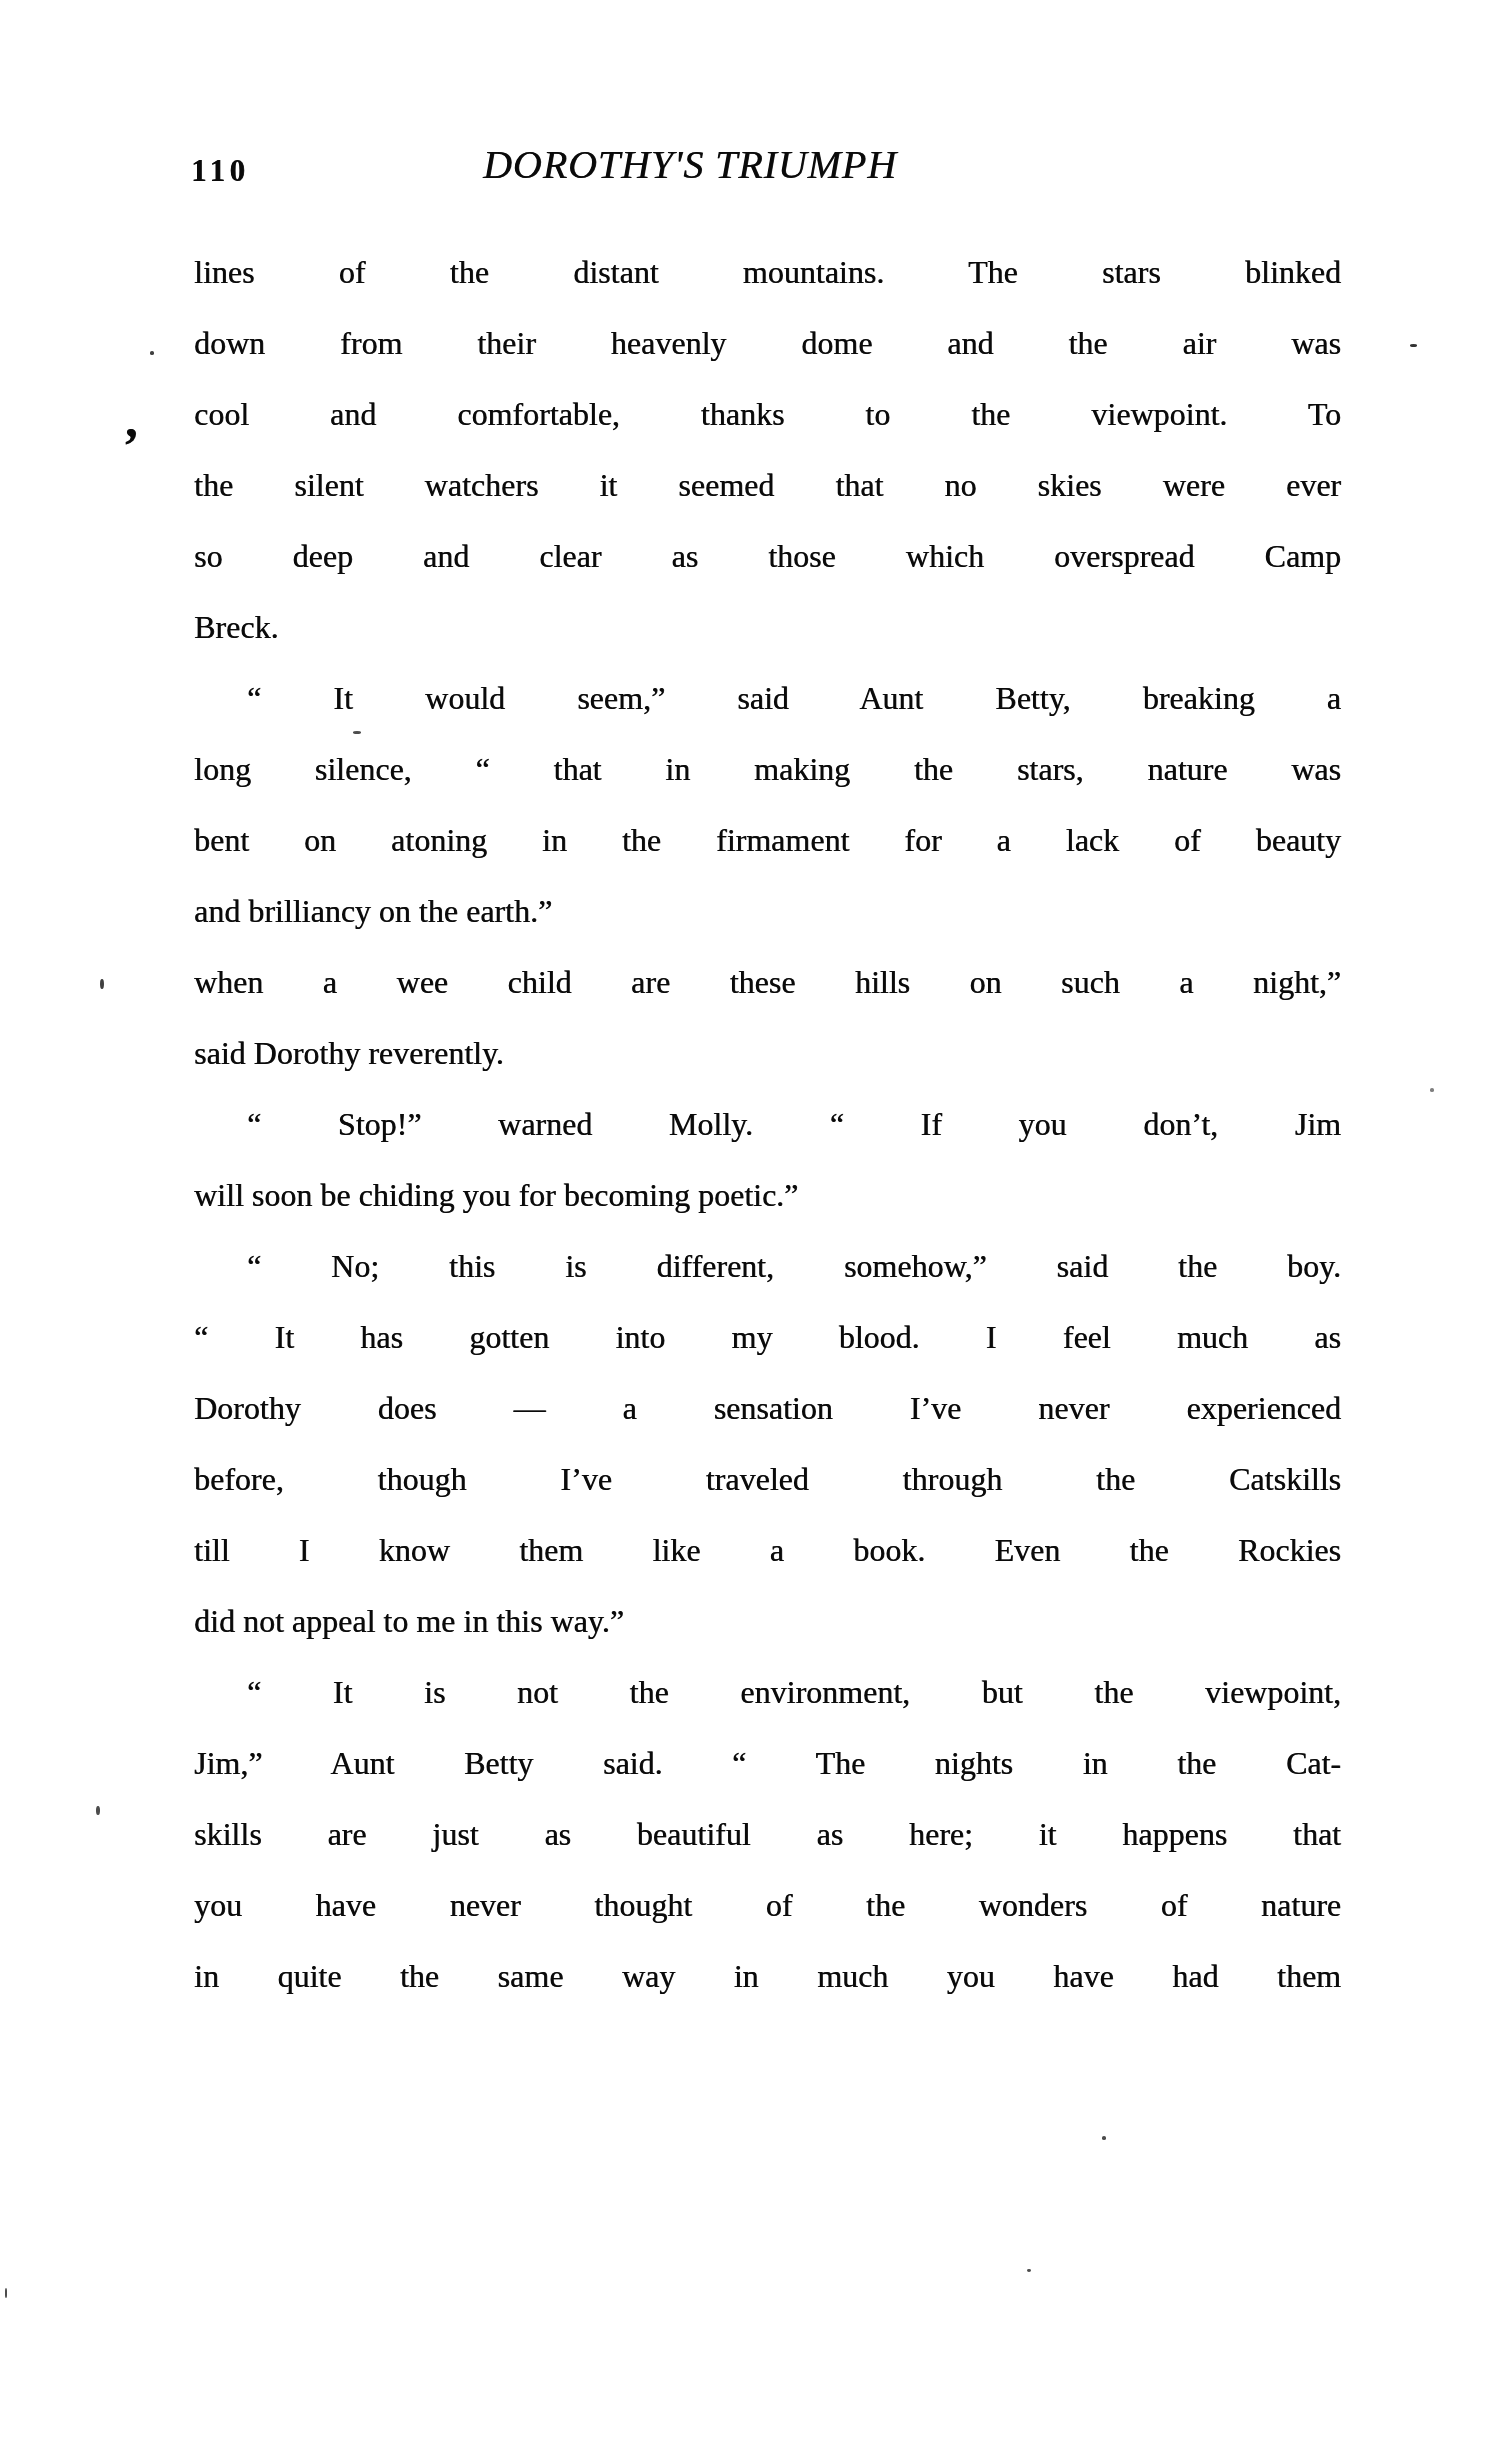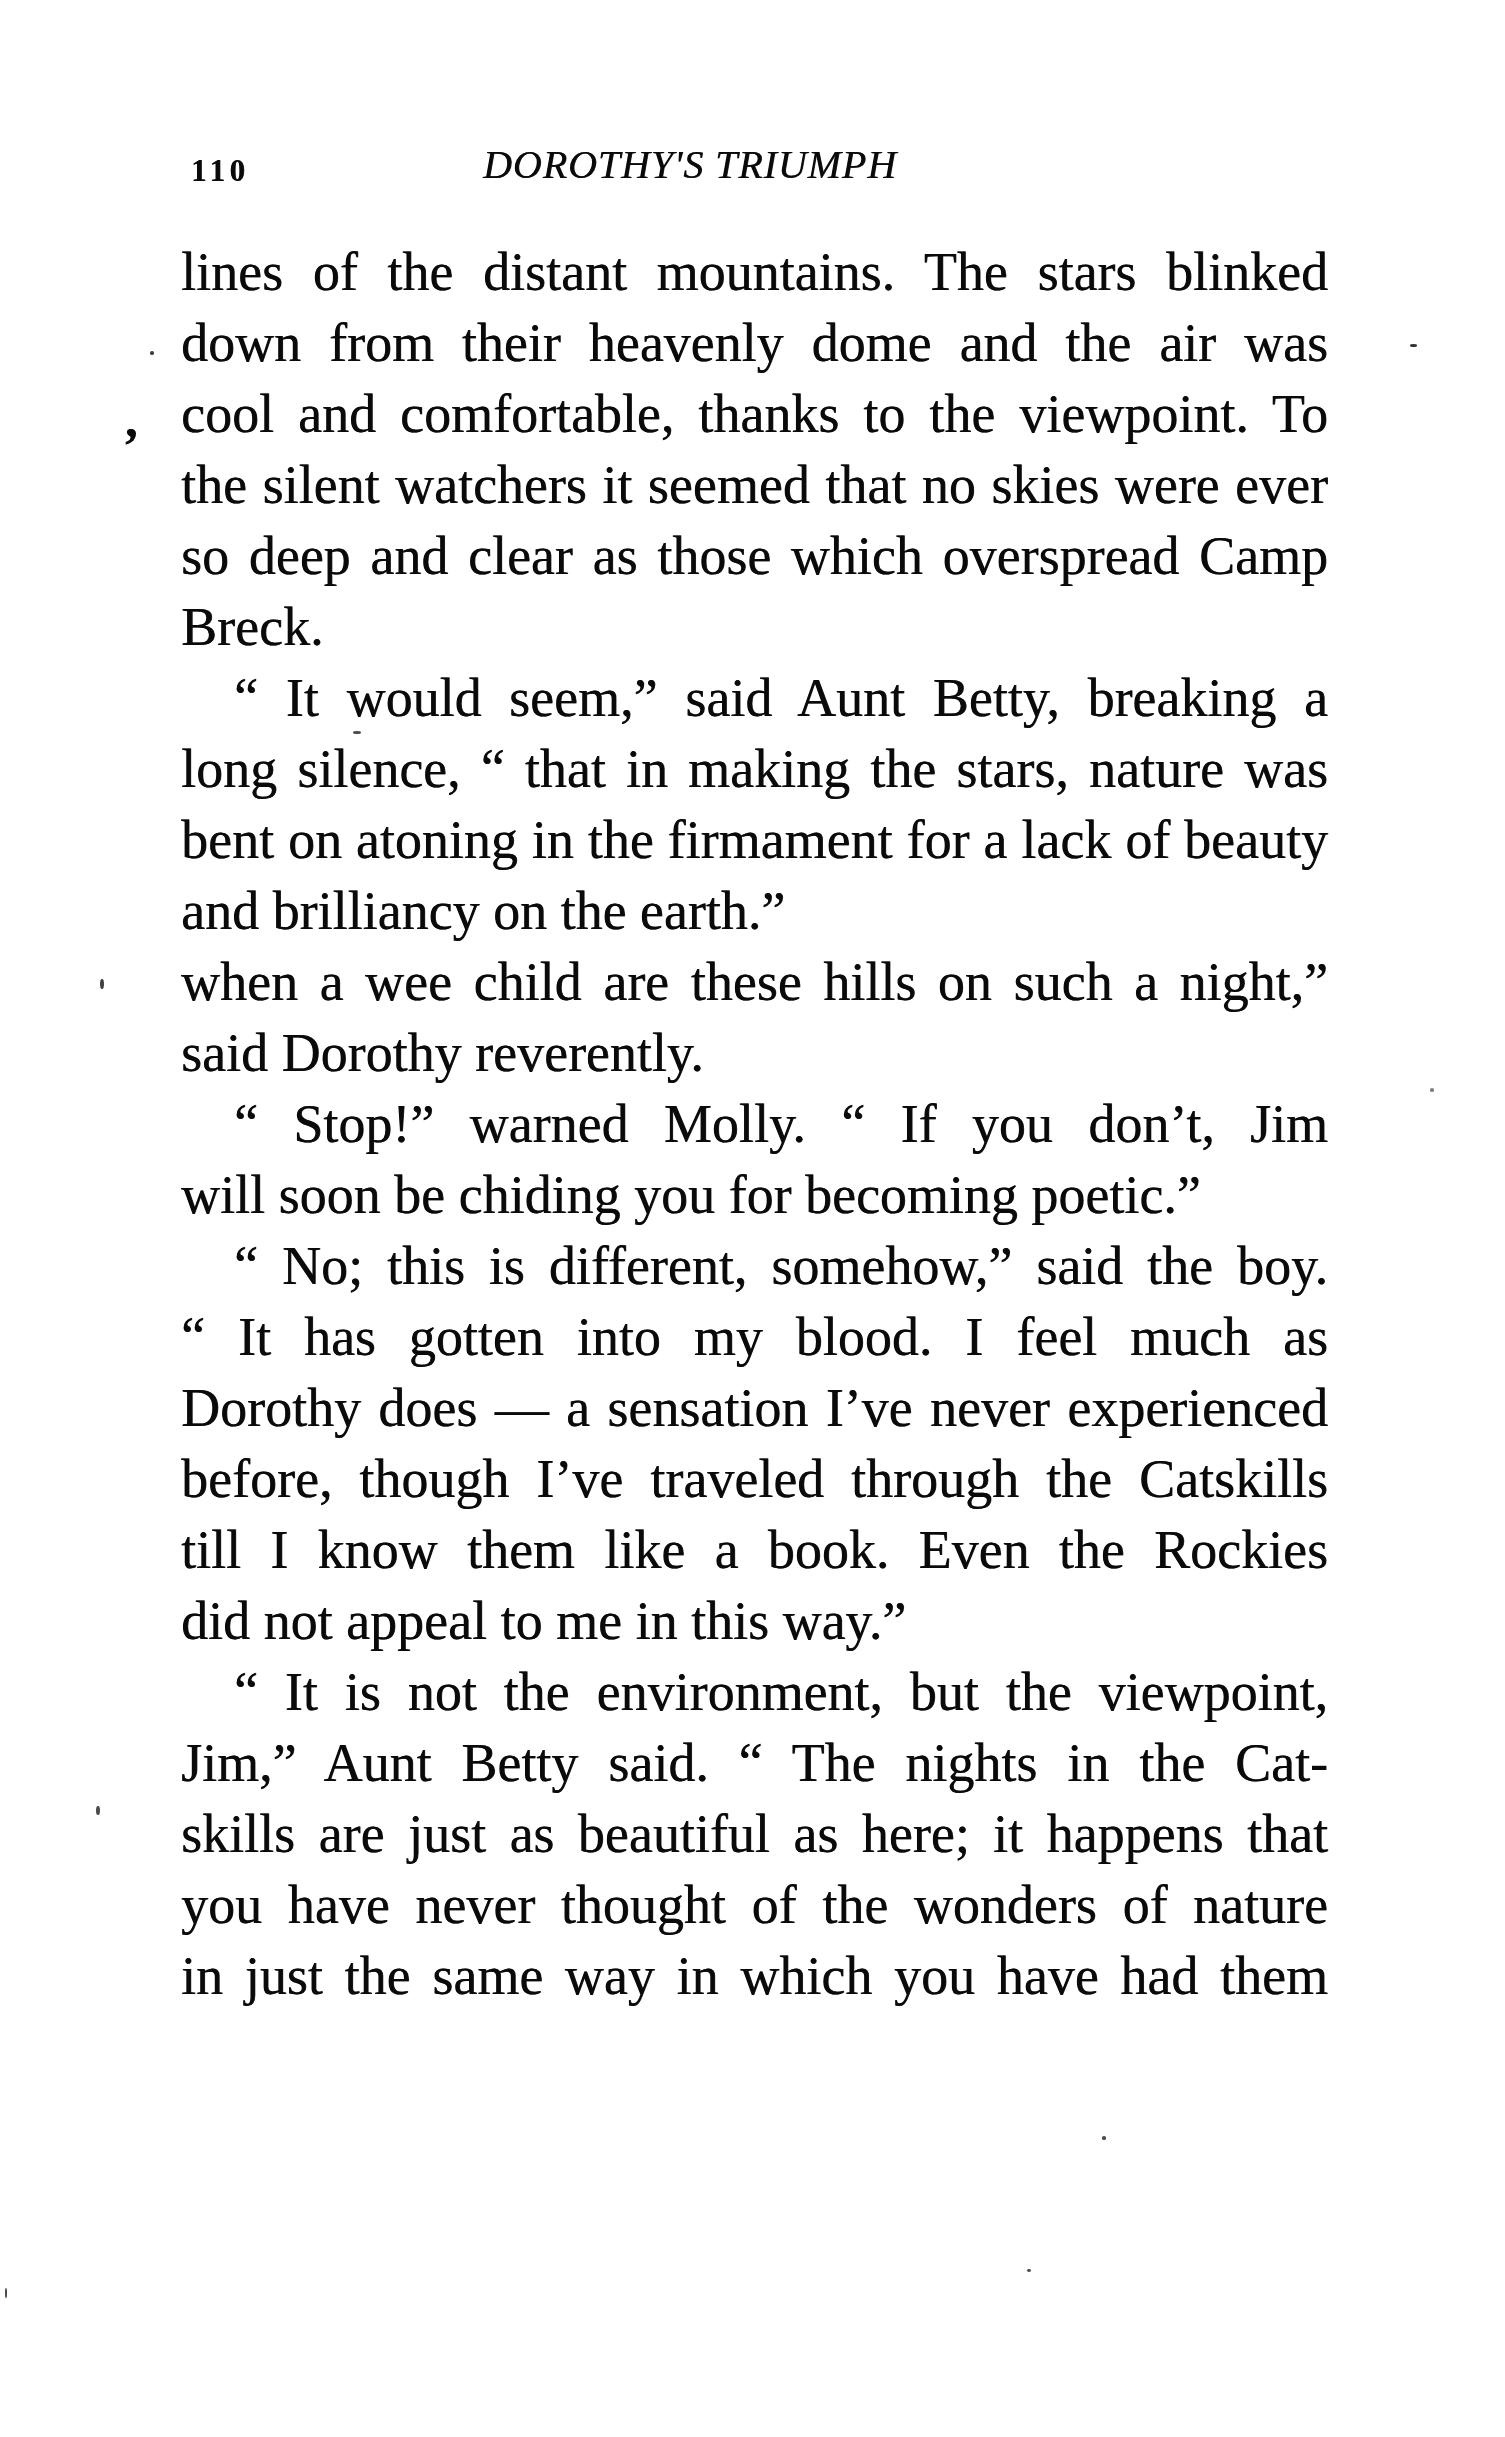--- a/index.html
+++ b/index.html
@@ -28,24 +28,24 @@
     top: 145px;
     transform: translateX(-50%);
     font-style: italic;
     font-size: 40px;
     letter-spacing: 0.9px;
     line-height: 1;
     white-space: nowrap;
   }
   .body-text {
     position: absolute;
-    left: 181px;
+    left: 194px;
     top: 237px;
     width: 1147px;
-    font-size: 54px;
+    font-size: 32px;
     line-height: 71px;
   }
   .paragraph { margin: 0; }
   .line {
     height: 71px;
     text-align: justify;
     text-align-last: justify;
     overflow: visible;
     white-space: normal;
   }
@@ -100,21 +100,21 @@
         <div class="line">Dorothy does — a sensation I’ve never experienced</div>
         <div class="line">before, though I’ve traveled through the Catskills</div>
         <div class="line">till I know them like a book.  Even the Rockies</div>
         <div class="line last">did not appeal to me in this way.”</div>
       </div>
       <div class="paragraph">
         <div class="line indent">“ It is not the environment, but the viewpoint,</div>
         <div class="line">Jim,” Aunt Betty said.  “ The nights in the Cat-</div>
         <div class="line">skills are just as beautiful as here; it happens that</div>
         <div class="line">you have never thought of the wonders of nature</div>
-        <div class="line">in just the same way in which you have had them</div>
+        <div class="line">in quite the same way in much you have had them</div>
       </div>
     </div>
 <div class="speck comma" style="left: 125px; top: 394px;">,</div>
     <div class="speck" style="left: 150px; top: 351px; width: 3.7px; height: 3.7px; opacity: 0.75;"></div>
     <div class="speck" style="left: 1410px; top: 344px; width: 7.4px; height: 2.8px; opacity: 0.8;"></div>
     <div class="speck" style="left: 353px; top: 731px; width: 8.3px; height: 2.8px; opacity: 0.7;"></div>
     <div class="speck" style="left: 100px; top: 979px; width: 3.7px; height: 10px; opacity: 0.75;"></div>
     <div class="speck" style="left: 96px; top: 1806px; width: 3.7px; height: 9.2px; opacity: 0.7;"></div>
     <div class="speck" style="left: 1430px; top: 1088px; width: 3.7px; height: 3.7px; opacity: 0.5;"></div>
     <div class="speck" style="left: 1102px; top: 2136px; width: 3.7px; height: 3.7px; opacity: 0.7;"></div>

